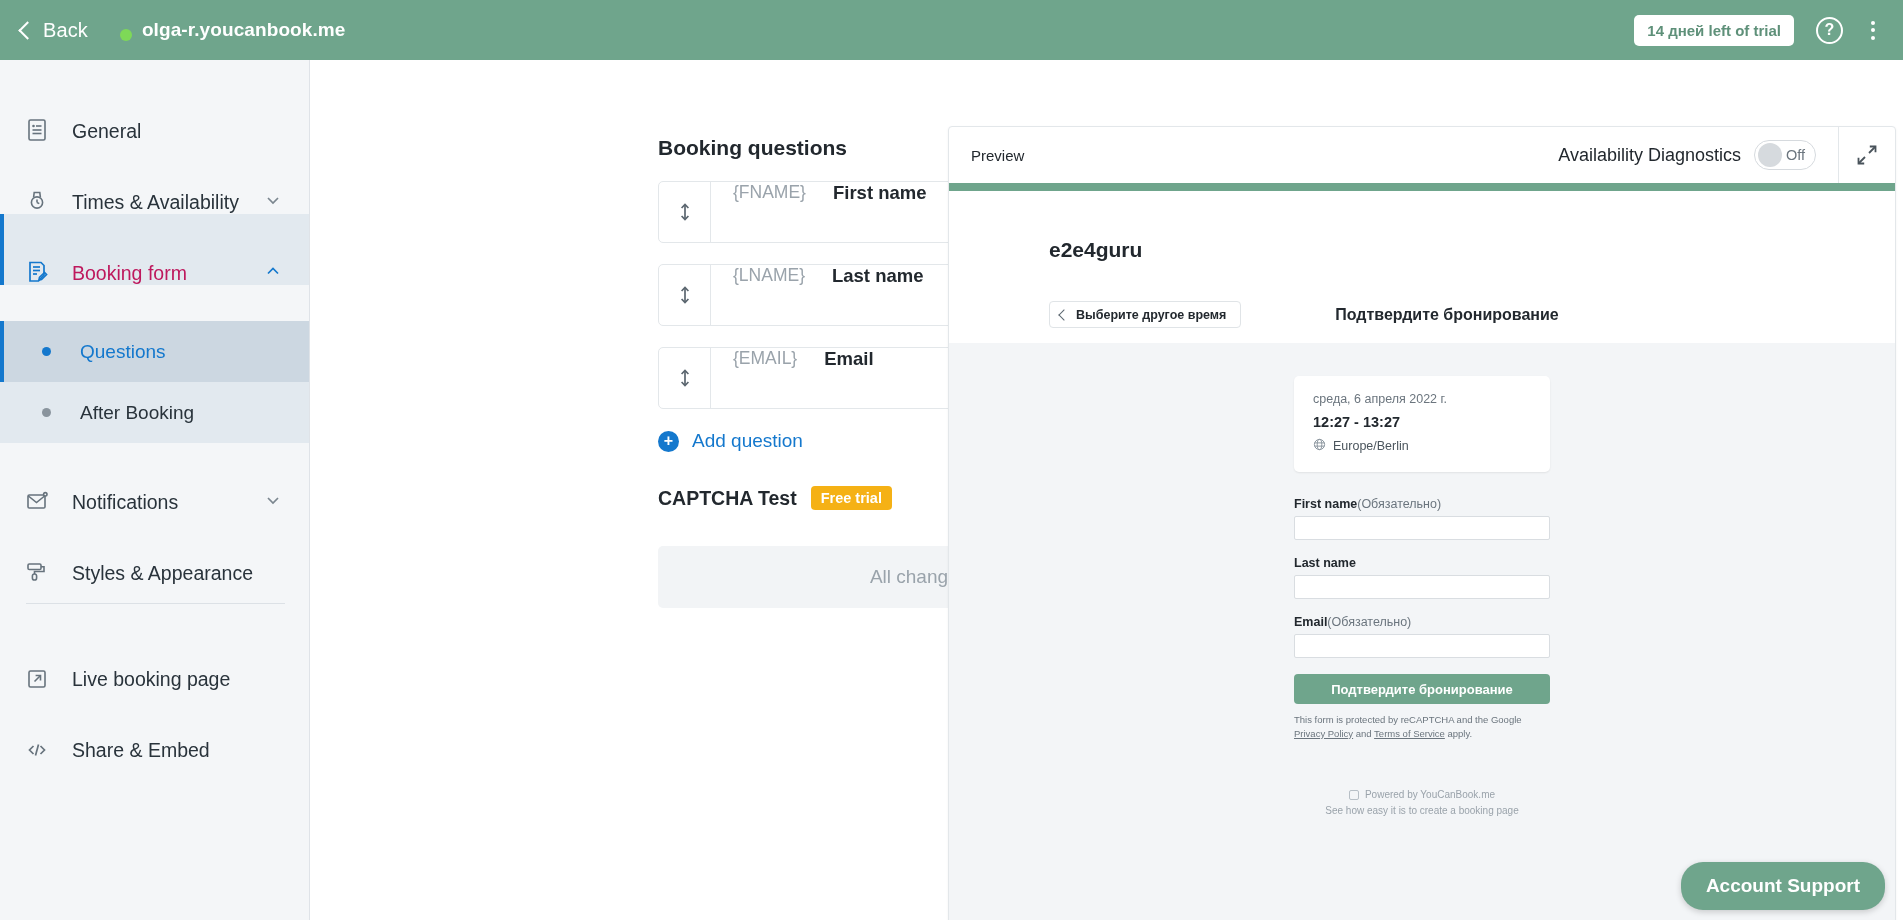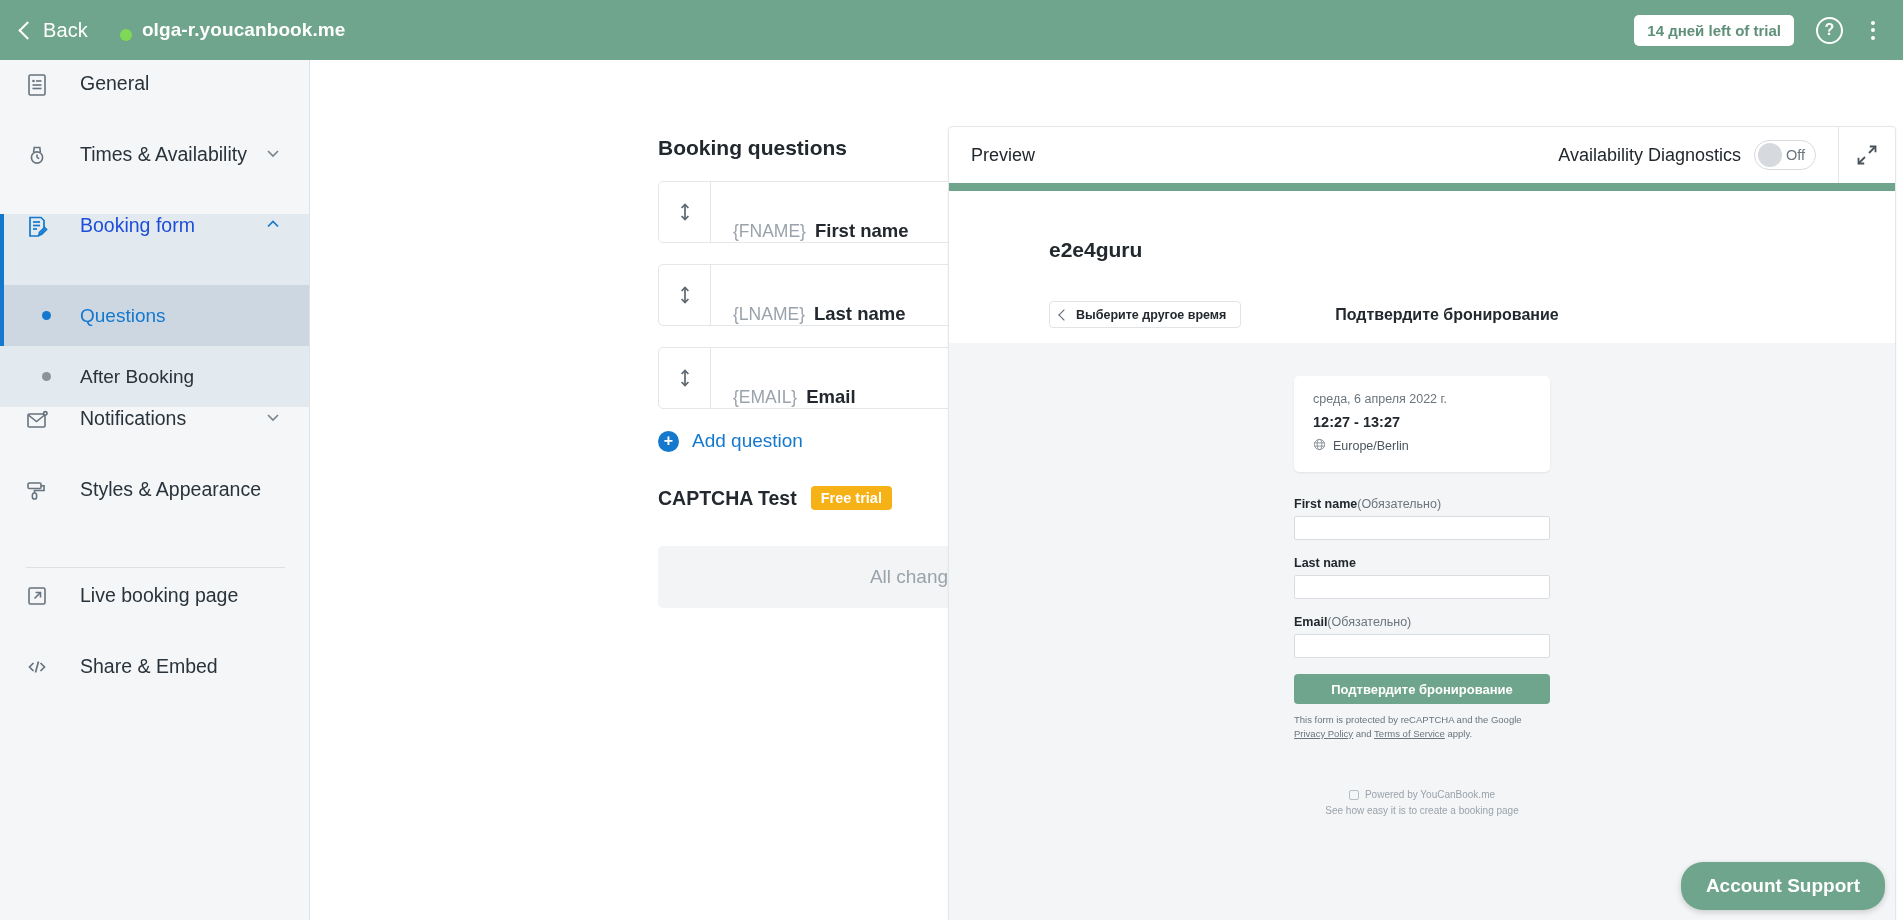--- a/index.html
+++ b/index.html
@@ -46,33 +46,33 @@
 
   
   .sidebar {
     width: 310px; min-width: 310px;
     background: #f4f6f8;
     border-right: 1px solid #dfe3e8;
     padding-top: 12px;
     display: flex; flex-direction: column;
   }
   .nav-item {
-    display: flex; align-items: flex-start;
+    display: flex; align-items: flex-end;
     height: 71px; padding: 0 26px 0 22px;
-    cursor: pointer; position: relative; gap: 8px;
+    cursor: pointer; position: relative;
   }
   .nav-item .ico { width: 30px; min-width: 30px; display: flex; align-items: center; justify-content: center; color: #67737d; }
   .nav-item .lbl { margin-left: 20px; font-size: 19.5px; color: #29333b; white-space: nowrap; }
   .nav-item .chev { margin-left: auto; color: #7b868f; }
   .nav-item.active { background: #e2e9ef; }
-  .nav-item.active .lbl { color: #1d4ed8; }
+  .nav-item.active .lbl { color: #be185d; }
   .nav-item.active .ico { color: #1478cd; }
   .nav-item.active::before { content:""; position:absolute; left:0; top:0; bottom:0; width:4px; background:#1478cd; }
 
-  .subnav { background: #e2e9ef; }
+  .subnav { background: #e2e9ef; margin-top: 36px; }
   .subnav-item {
     display: flex; align-items: center;
     height: 61px; padding-left: 22px;
     cursor: pointer; position: relative;
   }
   .subnav-item .bullet { width: 9px; height: 9px; border-radius: 50%; background: #8a949d; margin-left: 20px; }
   .subnav-item .lbl { margin-left: 29px; font-size: 19px; color: #29333b; }
   .subnav-item.active { background: #ccd7e1; }
   .subnav-item.active .bullet { background: #1478cd; }
   .subnav-item.active .lbl { color: #1478cd; }
@@ -91,21 +91,21 @@
   .q-row {
     display: flex; align-items: stretch;
     height: 62px; border: 1px solid #e3e7ea; border-radius: 5px;
     margin-bottom: 21px; background: #fff;
   }
   .q-drag {
     width: 52px; min-width: 52px;
     display: flex; align-items: center; justify-content: center;
     border-right: 1px solid #e3e7ea; cursor: grab; color: #5b666f;
   }
-  .q-main { flex: 1; display: flex; align-items: flex-end; padding-left: 22px; gap: 9px; min-width: 0; }
+  .q-main { flex: 1; display: flex; align-items: flex-start; padding-left: 22px; gap: 27px; min-width: 0; }
   .q-token { font-size: 17.5px; color: #9aa3ab; white-space: nowrap; }
   .q-label { font-size: 18.5px; font-weight: bold; color: #22282e; white-space: nowrap; }
   .q-actions { display: flex; align-items: center; gap: 18px; padding-right: 22px; }
   .icon-btn { color: #5b666f; cursor: pointer; display: flex; align-items: center; }
 
   .add-q { display: flex; align-items: center; gap: 13px; margin-top: 4px; cursor: pointer; }
   .add-q .plus { width: 21px; height: 21px; border-radius: 50%; background: #1478cd; color: #fff; display: flex; align-items: center; justify-content: center; font-size: 16px; font-weight: bold; line-height: 1; }
   .add-q .lbl { font-size: 19px; color: #1478cd; }
 
   .captcha-row { display: flex; align-items: center; width: 578px; margin-top: 31px; }
@@ -134,21 +134,21 @@
   .preview-pane {
     position: absolute; left: 948px; top: 66px;
     width: 948px; height: 830px;
     background: #ffffff;
     border: 1px solid #e3e7ea;
     border-radius: 4px;
     box-shadow: 0 1px 3px rgba(0,0,0,.05);
     display: flex; flex-direction: column; overflow: hidden;
   }
   .preview-head { height: 56px; min-height: 56px; display: flex; align-items: center; padding-left: 22px; }
-  .preview-head .title { font-size: 18px; color: #22282e; }
+  .preview-head .title { font-size: 15px; color: #22282e; }
   .preview-head .right { margin-left: auto; display: flex; align-items: center; height: 100%; }
   .diag-label { font-size: 18px; color: #22282e; margin-right: 13px; }
   .toggle-off {
     width: 62px; height: 30px; border-radius: 16px;
     border: 1px solid #d6dade; background: #ffffff;
     display: flex; align-items: center; justify-content: flex-end;
     padding: 0 10px 0 4px; cursor: pointer; position: relative;
   }
   .toggle-off .t-label { font-size: 14.5px; color: #6b757e; }
   .toggle-off .knob { position: absolute; left: 3px; width: 24px; height: 24px; border-radius: 50%; background: #d6dade; }

